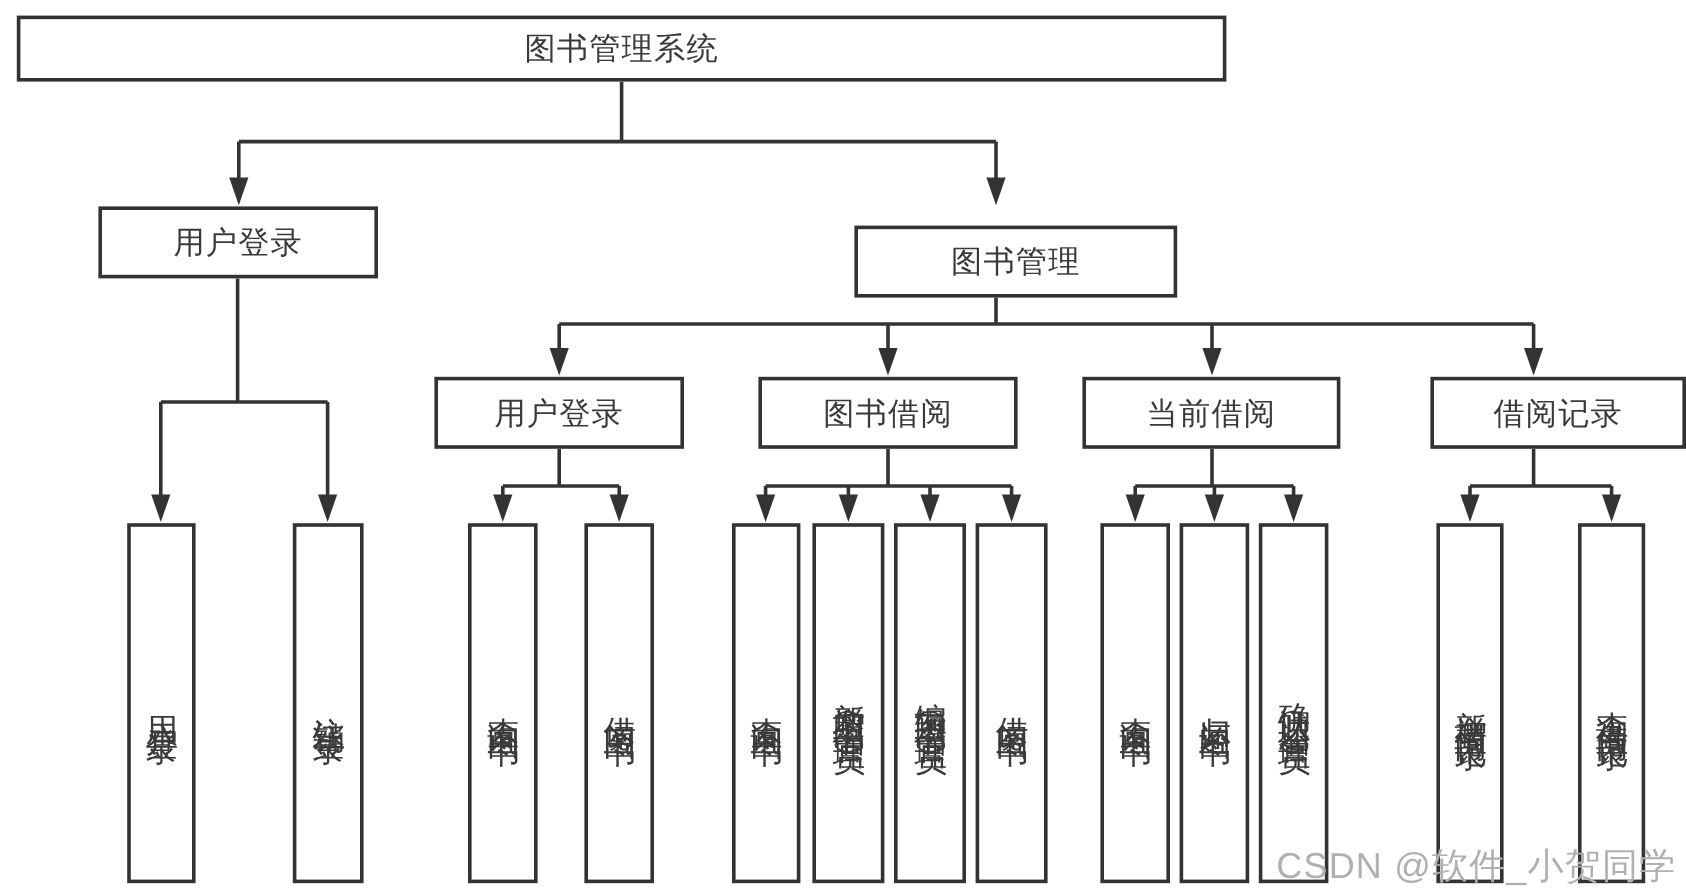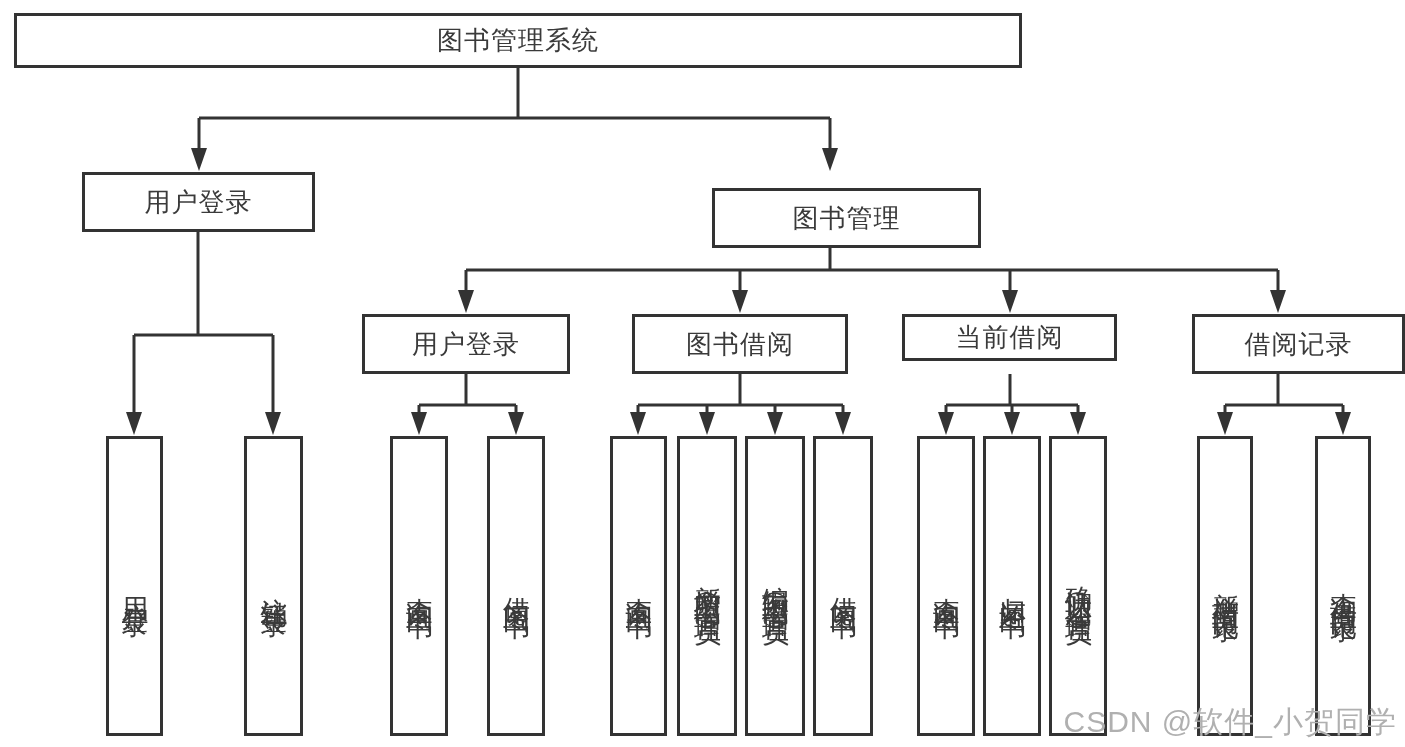--- a/index.html
+++ b/index.html
@@ -123,21 +123,21 @@
   <div class="node h" style="left:712px; top:188px; width:269px; height:60px;">
     <span class="lbl">图书管理</span>
   </div>
 
   <div class="node h" style="left:362px; top:314px; width:208px; height:60px;">
     <span class="lbl">用户登录</span>
   </div>
   <div class="node h" style="left:632px; top:314px; width:216px; height:60px;">
     <span class="lbl">图书借阅</span>
   </div>
-  <div class="node h" style="left:902px; top:314px; width:215px; height:47px;">
+  <div class="node h" style="left:902px; top:314px; width:215px; height:60px;">
     <span class="lbl">当前借阅</span>
   </div>
   <div class="node h" style="left:1192px; top:314px; width:213px; height:60px;">
     <span class="lbl">借阅记录</span>
   </div>
 
   <div class="node v" style="left:106px; top:436px; width:57px; height:300px;">
     <span class="lbl">用户登录</span>
   </div>
   <div class="node v" style="left:244px; top:436px; width:59px; height:300px;">

